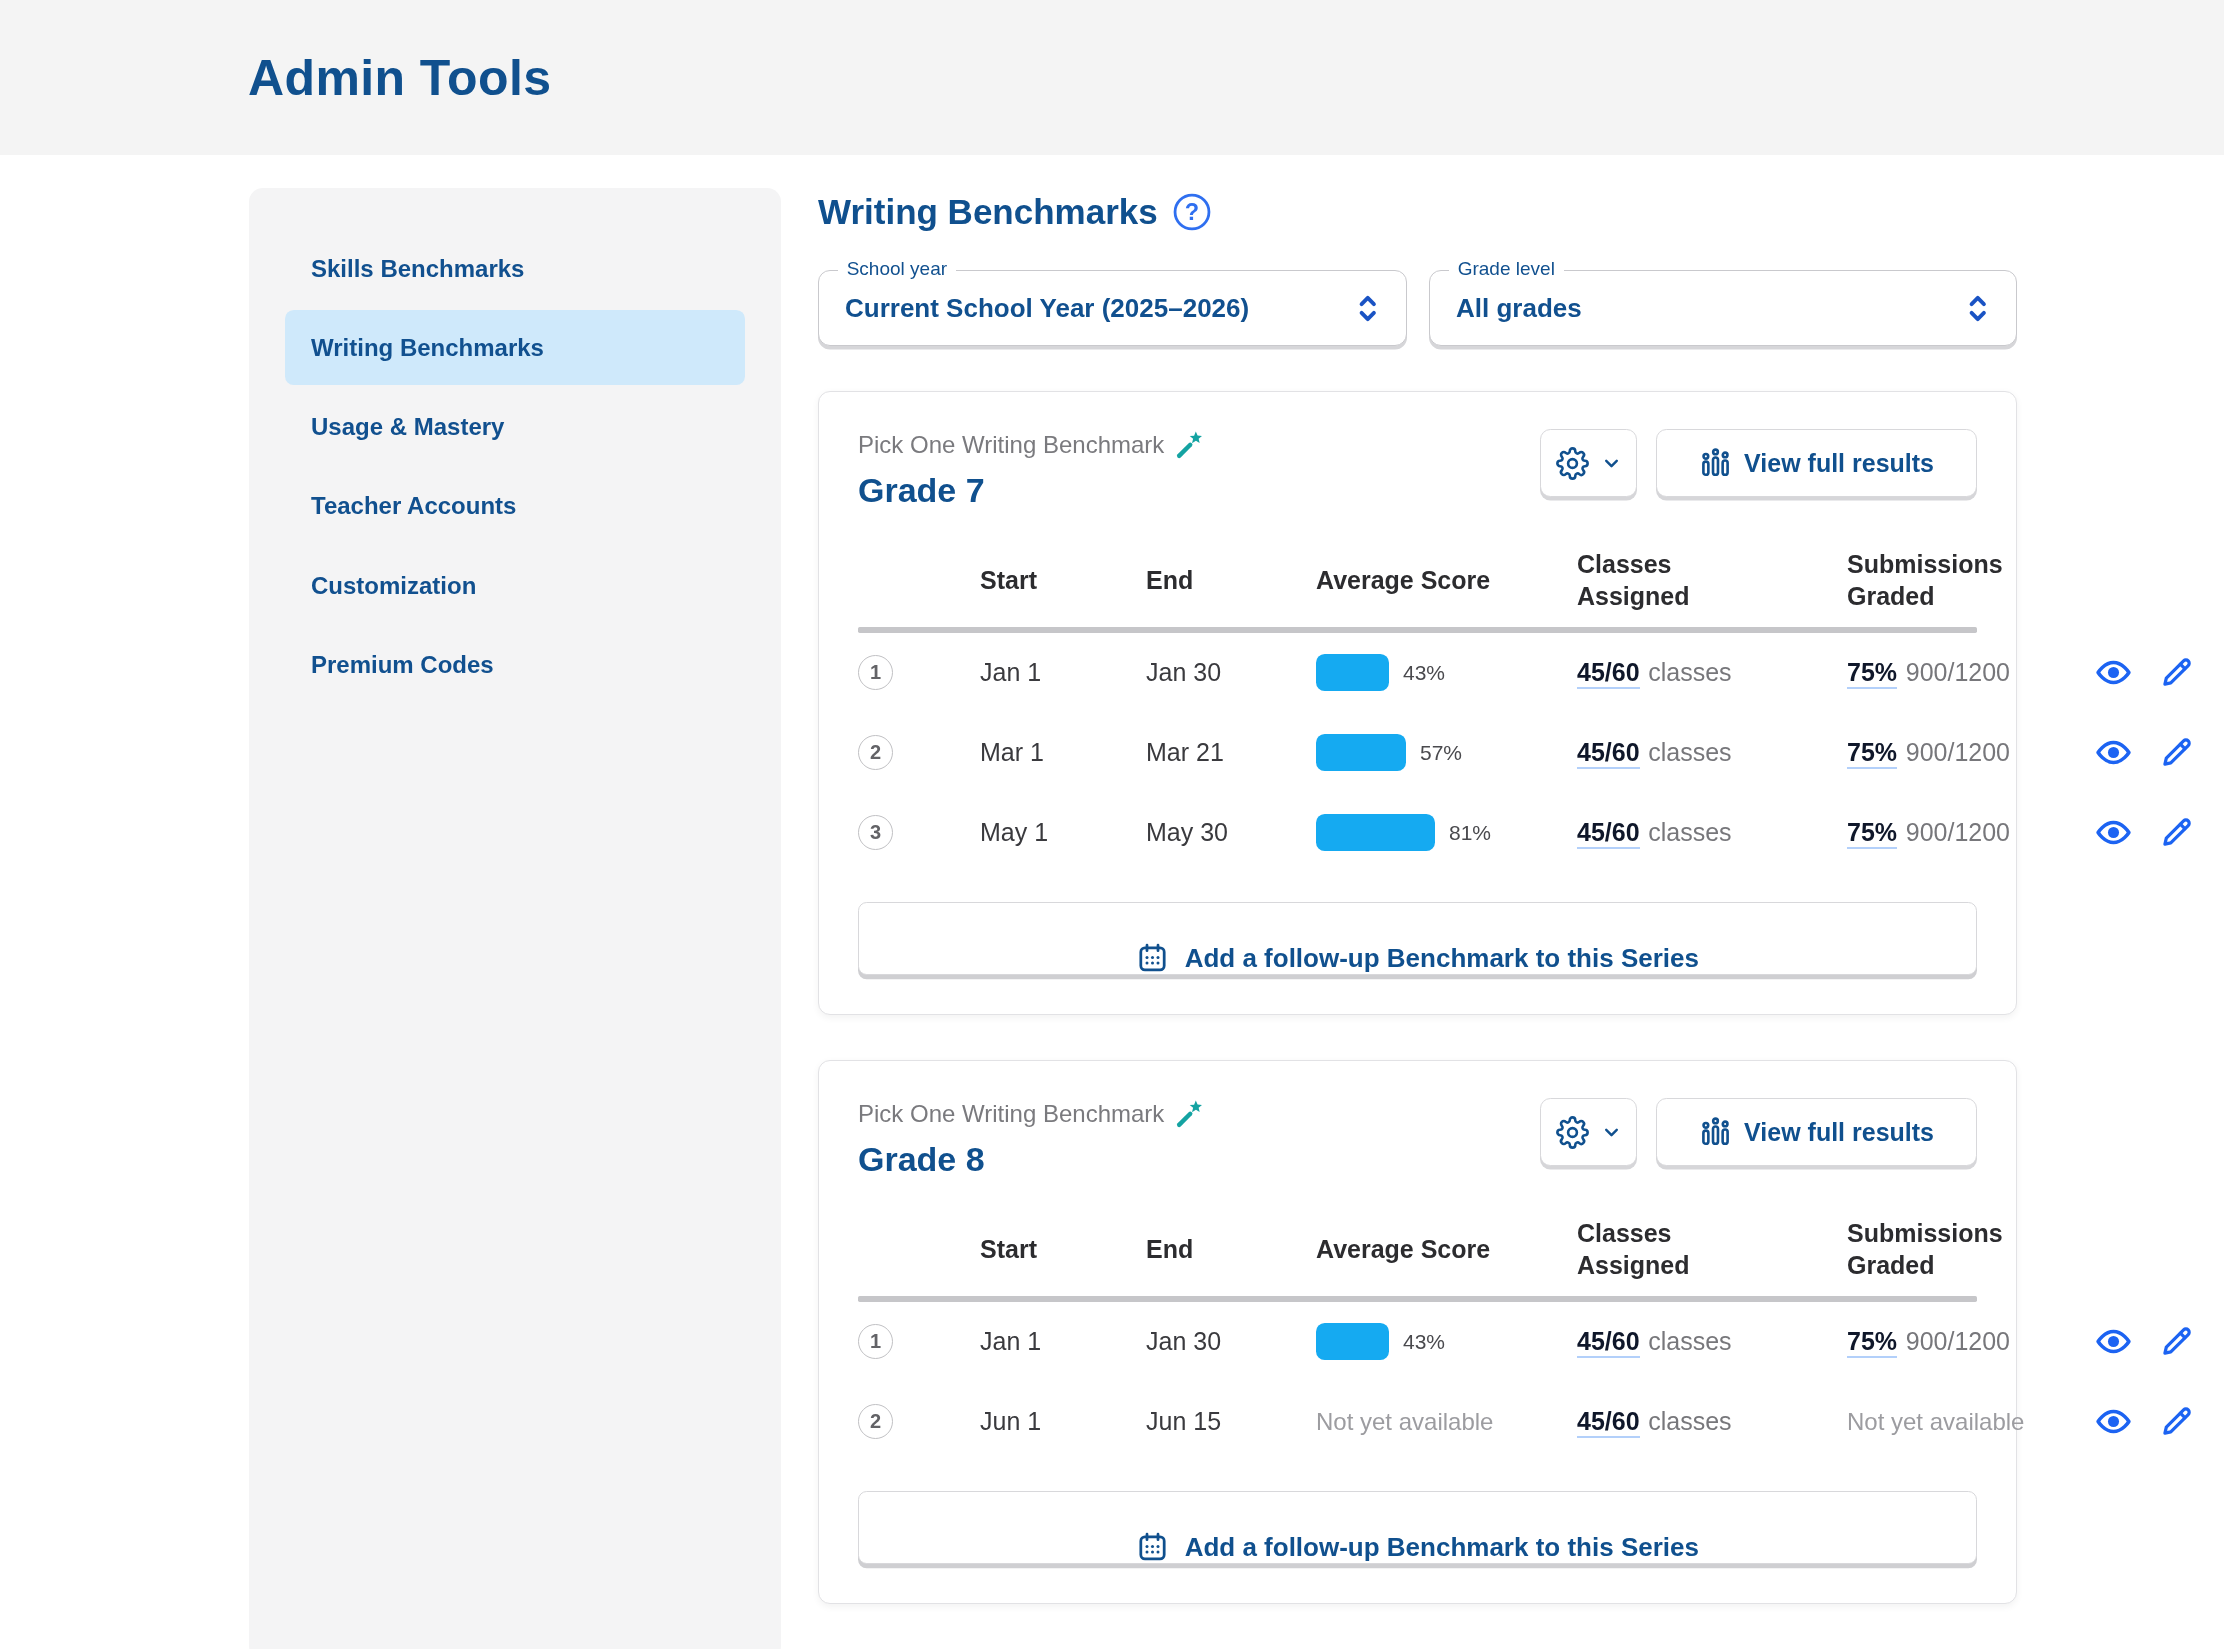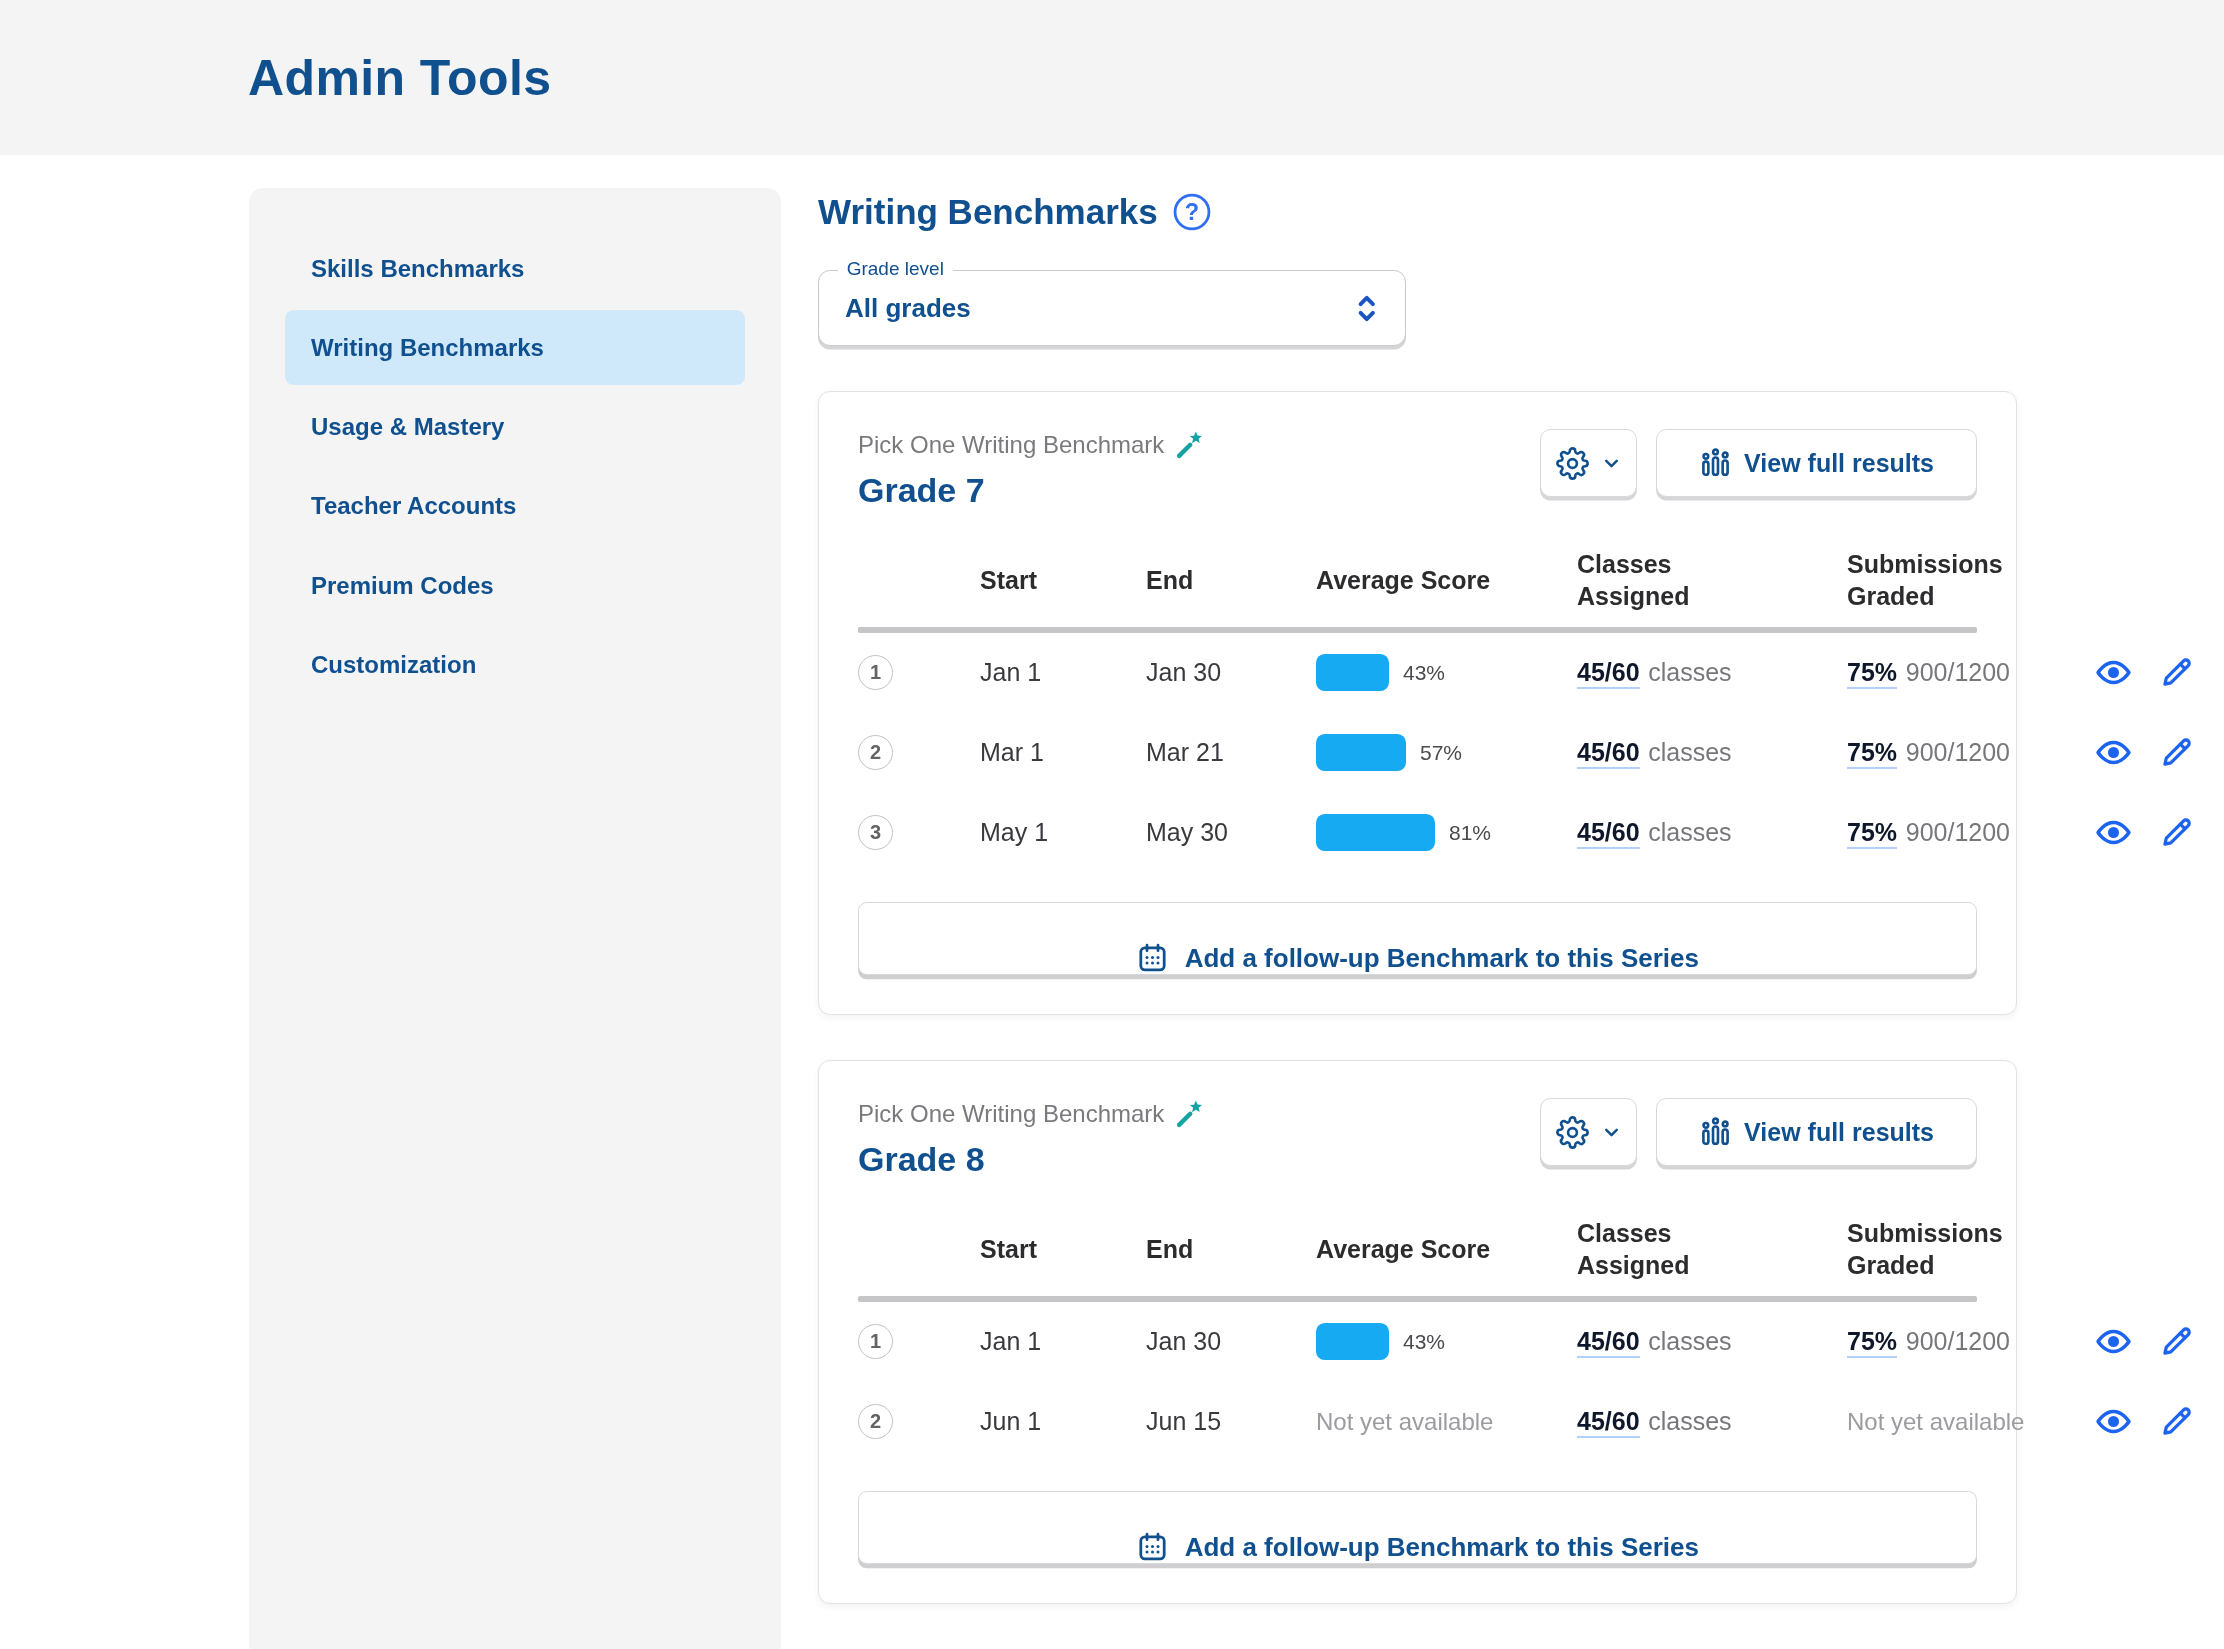--- a/index.html
+++ b/index.html
@@ -97,38 +97,45 @@
   <div class="app-title">Admin Tools</div>
 </div>
 
 <div class="content">
 
   <aside class="sidebar">
     <div class="side-item">Skills Benchmarks</div>
     <div class="side-item active">Writing Benchmarks</div>
     <div class="side-item">Usage &amp; Mastery</div>
     <div class="side-item">Teacher Accounts</div>
+    <div class="side-item">Customization</div>
     <div class="side-item">Premium Codes</div>
-    <div class="side-item">Customization</div>
   </aside>
 
   <main>
 
     <div class="title-row">
       <h2 class="page-title">Writing Benchmarks</h2>
       <span class="help-icon">
         <svg viewBox="0 0 46 46">
             <circle cx="23" cy="23" r="19.5" fill="none" stroke="#2f6ff0" stroke-width="3.2"></circle>
         <text x="23" y="32" text-anchor="middle" font-size="27" font-weight="bold" fill="#2f6ff0" font-family="Liberation Sans, sans-serif">?</text>
           </svg>
       </span>
       <div class="spacer"></div>
     </div>
 
     <div class="filters">
+      <div class="select sy">
+        <span class="legend">School year</span>
+        <span class="value">Current School Year (2025–2026)</span>
+        <svg class="chev" viewBox="0 0 24 28" fill="none" stroke="#1a53c4" stroke-width="3.2" stroke-linecap="round" stroke-linejoin="round">
+            <path d="M7 10.4l5-5 5 5M7 17.6l5 5 5-5"></path>
+          </svg>
+      </div>
       <div class="select gl">
         <span class="legend">Grade level</span>
         <span class="value">All grades</span>
         <svg class="chev" viewBox="0 0 24 28" fill="none" stroke="#1a53c4" stroke-width="3.2" stroke-linecap="round" stroke-linejoin="round">
             <path d="M7 10.4l5-5 5 5M7 17.6l5 5 5-5"></path>
           </svg>
       </div>
     </div>
 
     <section class="card">

